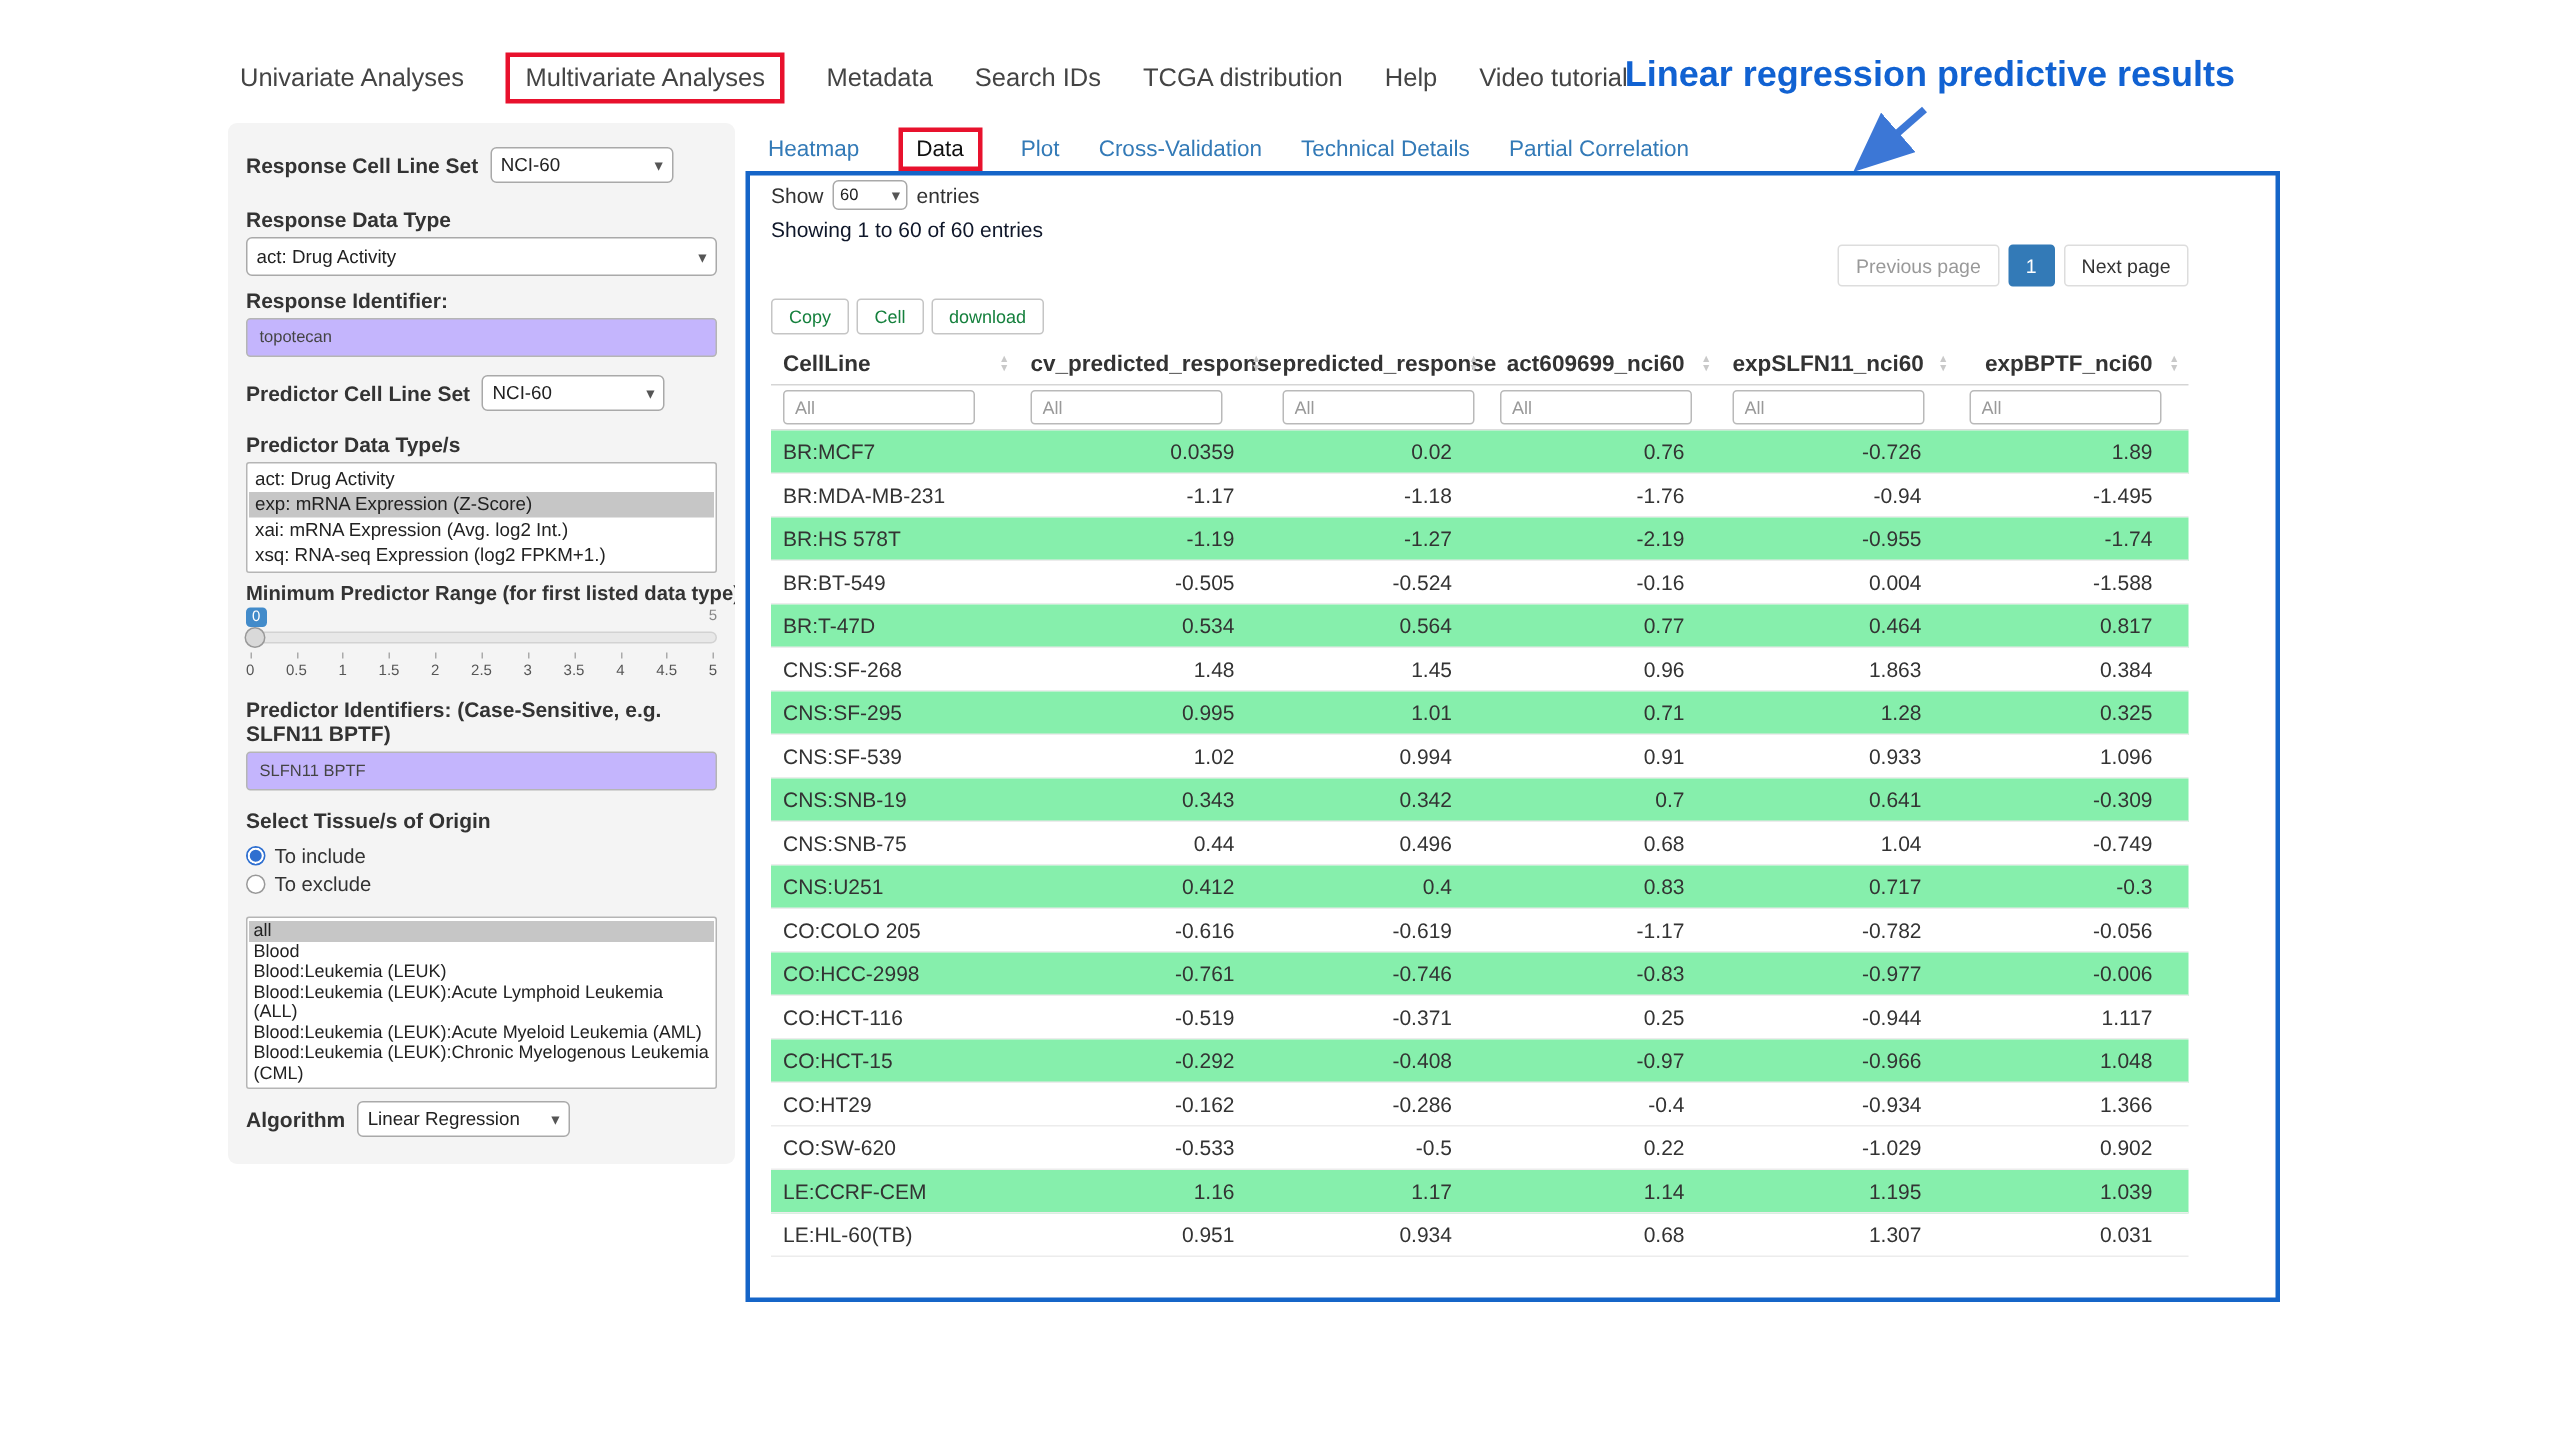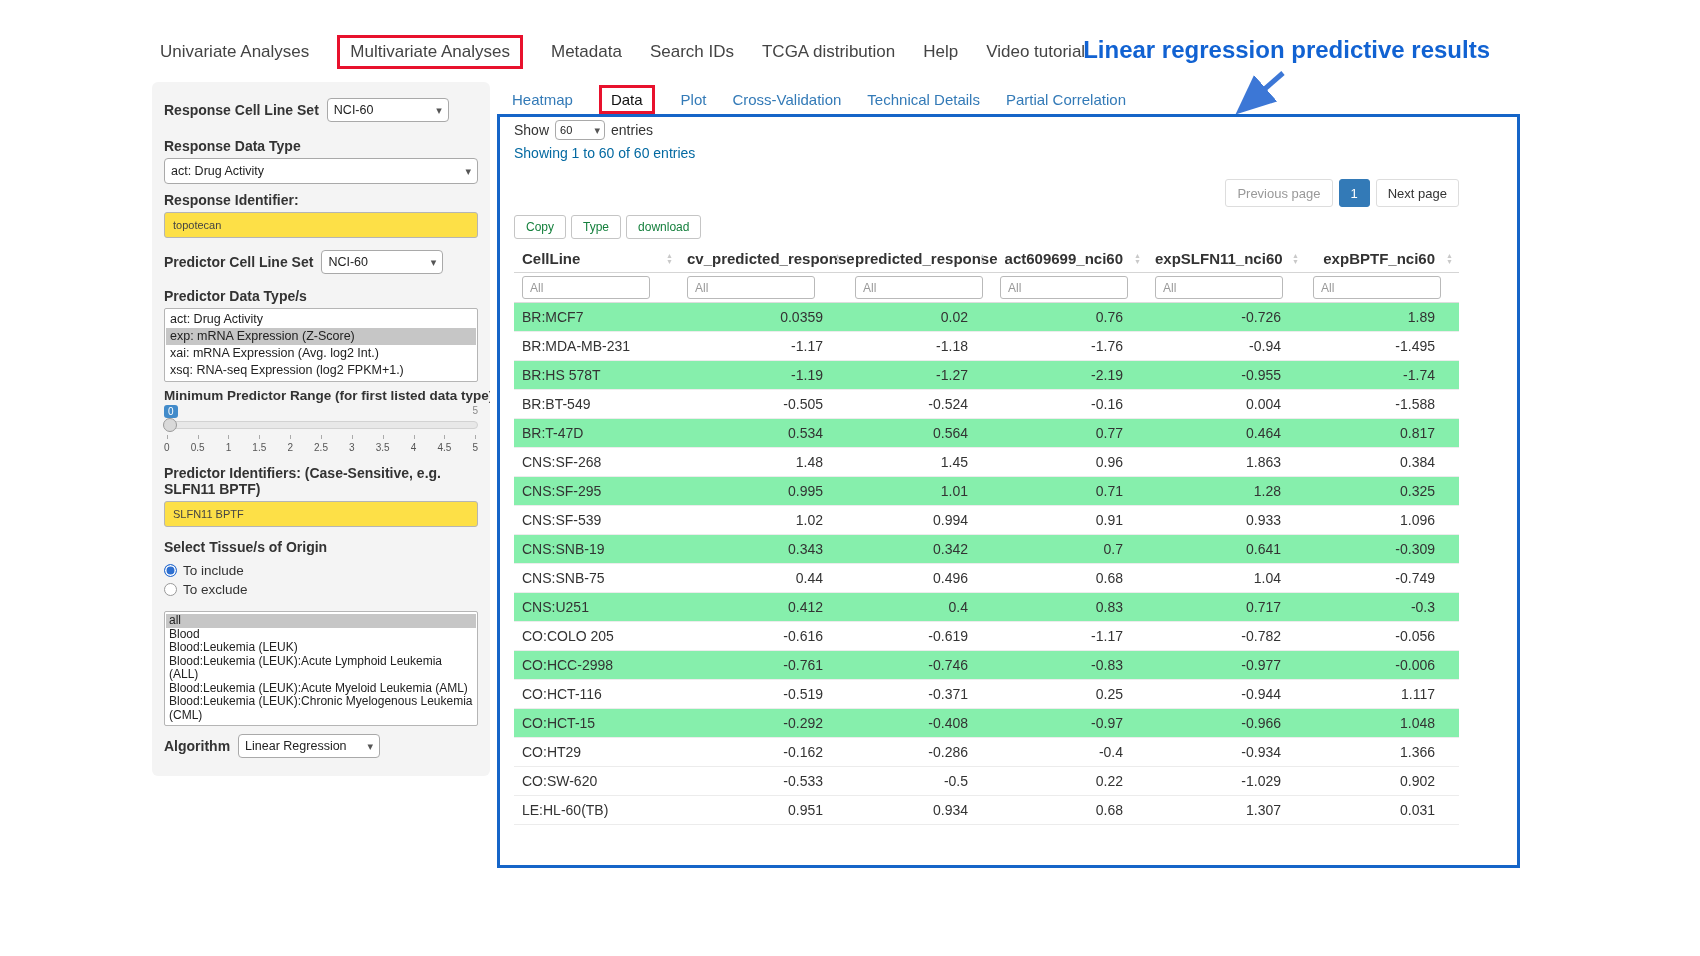--- a/index.html
+++ b/index.html
@@ -23,21 +23,21 @@
   .annotation{position:absolute;left:1069px;top:36px;width:421px;text-align:right;font-size:24px;font-weight:bold;color:var(--annotation-blue);}
   .annotation-arrow{position:absolute;left:1228px;top:68px;}
   
   .sidebar{position:absolute;left:152px;top:82px;width:338px;height:694px;background:#f4f4f4;border-radius:6px;padding:16px 12px;font-size:14px;overflow:hidden;}
   .lbl{font-weight:bold;color:#333;display:block;}
   .field-row{display:flex;align-items:center;gap:8px;}
   .sel{display:flex;align-items:center;justify-content:space-between;background:#fff;border:1px solid #a9a9a9;border-radius:4px;height:24px;padding:0 6px;font-size:12.5px;color:#222;cursor:pointer;}
   .sel .caret{color:#555;font-size:11px;margin-left:6px;}
   .sel.inline-sel{width:122px;}
   .sel.full{width:100%;height:26px;margin-top:4px;}
-  .txt-input{width:100%;height:26px;border:1px solid #b5b5b5;border-radius:3px;padding:0 8px;font-size:11px;color:#444;background:#fde047;font-family:"Liberation Sans",sans-serif;}
+  .txt-input{width:100%;height:26px;border:1px solid #b5b5b5;border-radius:3px;padding:0 8px;font-size:11px;color:#444;background:#c4b5fd;font-family:"Liberation Sans",sans-serif;}
   .mb16{margin-bottom:16px;} .mb14{margin-bottom:14px;text-align:center;} .mb12{margin-bottom:12px;} .mb8{margin-bottom:8px;} .mb6{margin-bottom:6px;} .mb4{margin-bottom:4px;}
   .listbox{background:#fff;border:1px solid #b5b5b5;border-radius:2px;margin-top:4px;padding:2px 1px;}
   .opt{padding:0 4px;font-size:12.5px;line-height:17px;color:#222;cursor:pointer;}
   .opt.selected{background:#c6c6c6;}
   .listbox.tissue{height:115px;overflow:hidden;}
   .listbox.tissue .opt{font-size:12px;line-height:13.5px;padding:0 3px;}
   .nowrap{white-space:nowrap;font-size:13.5px;}
   
   .slider-wrap{position:relative;padding-top:16px;margin-top:2px;margin-bottom:12px;}
   .slider-val{position:absolute;left:0;top:0;background:#428bca;color:#fff;font-size:10px;padding:0 4px;border-radius:3px;line-height:13px;}
@@ -55,21 +55,21 @@
   
   .tabs{position:absolute;left:512px;top:84px;display:flex;align-items:center;gap:26px;font-size:15px;height:30px;}
   .tab{color:var(--link-blue);cursor:pointer;white-space:nowrap;}
   .tab.active{color:#111;}
   .tab.boxed{border:3px solid var(--accent-red);padding:3px 9px;}
   
   .panel{position:absolute;left:497px;top:114px;width:1023px;height:754px;border:3px solid var(--panel-blue);background:#fff;overflow:hidden;}
   .panel-inner{padding:2px 0 0 14px;width:973px;}
   .show-row{display:flex;align-items:center;gap:6px;font-size:14px;height:22px;margin-bottom:4px;}
   .sel.mini{width:50px;height:20px;font-size:11px;padding:0 4px;}
-  .showing-text{font-size:14px;height:16px;margin-bottom:18px;color:#0369a1;}
+  .showing-text{font-size:14px;height:16px;margin-bottom:2px;color:#0f172a;}
   .pag-row{width:945px;display:flex;justify-content:flex-end;gap:6px;height:28px;margin-bottom:8px;}
   .pg-btn{height:28px;padding:0 11px;font-size:13px;background:#fff;border:1px solid #ddd;border-radius:3px;color:#333;cursor:pointer;font-family:"Liberation Sans",sans-serif;}
   .pg-btn.prev{color:#999;}
   .pg-btn.pg-active{background:var(--active-page-bg);border-color:var(--active-page-bg);color:#fff;min-width:28px;}
   .toolbar{display:flex;gap:5px;height:24px;margin-bottom:6px;}
   .tb-btn{height:24px;padding:0 11px;font-size:12px;background:#fff;border:1px solid #c5c5c5;border-radius:3px;color:#15803d;cursor:pointer;font-family:"Liberation Sans",sans-serif;}
   
   .dt{width:945px;}
   .thead{display:flex;border-bottom:1px solid #d5d5d5;height:28px;align-items:center;}
   .th{position:relative;font-size:15px;font-weight:bold;padding:0 24px 0 8px;cursor:pointer;}
@@ -282,21 +282,21 @@
     <div class="pag-row">
       <button class="pg-btn prev">Previous page</button>
       <button class="pg-btn pg-active">1</button>
       <button class="pg-btn">Next page</button>
     </div>
 
     <div class="toolbar">
 
         <button class="tb-btn">Copy</button>
 
-        <button class="tb-btn">Type</button>
+        <button class="tb-btn">Cell</button>
 
         <button class="tb-btn">download</button>
       </div>
 
     <div class="dt">
       <div class="thead">
 
           <div class="th">
             <span class="th-label">CellLine</span>
             <span class="sort-icon">
@@ -501,20 +501,28 @@
             <div class="td">1.366</div>
           </div>
           <div class="trow">
             <div class="td">CO:SW-620</div>
             <div class="td">-0.533</div>
             <div class="td">-0.5</div>
             <div class="td">0.22</div>
             <div class="td">-1.029</div>
             <div class="td">0.902</div>
           </div>
+          <div class="trow odd">
+            <div class="td">LE:CCRF-CEM</div>
+            <div class="td">1.16</div>
+            <div class="td">1.17</div>
+            <div class="td">1.14</div>
+            <div class="td">1.195</div>
+            <div class="td">1.039</div>
+          </div>
           <div class="trow">
             <div class="td">LE:HL-60(TB)</div>
             <div class="td">0.951</div>
             <div class="td">0.934</div>
             <div class="td">0.68</div>
             <div class="td">1.307</div>
             <div class="td">0.031</div>
           </div>
         </div>
     </div>

